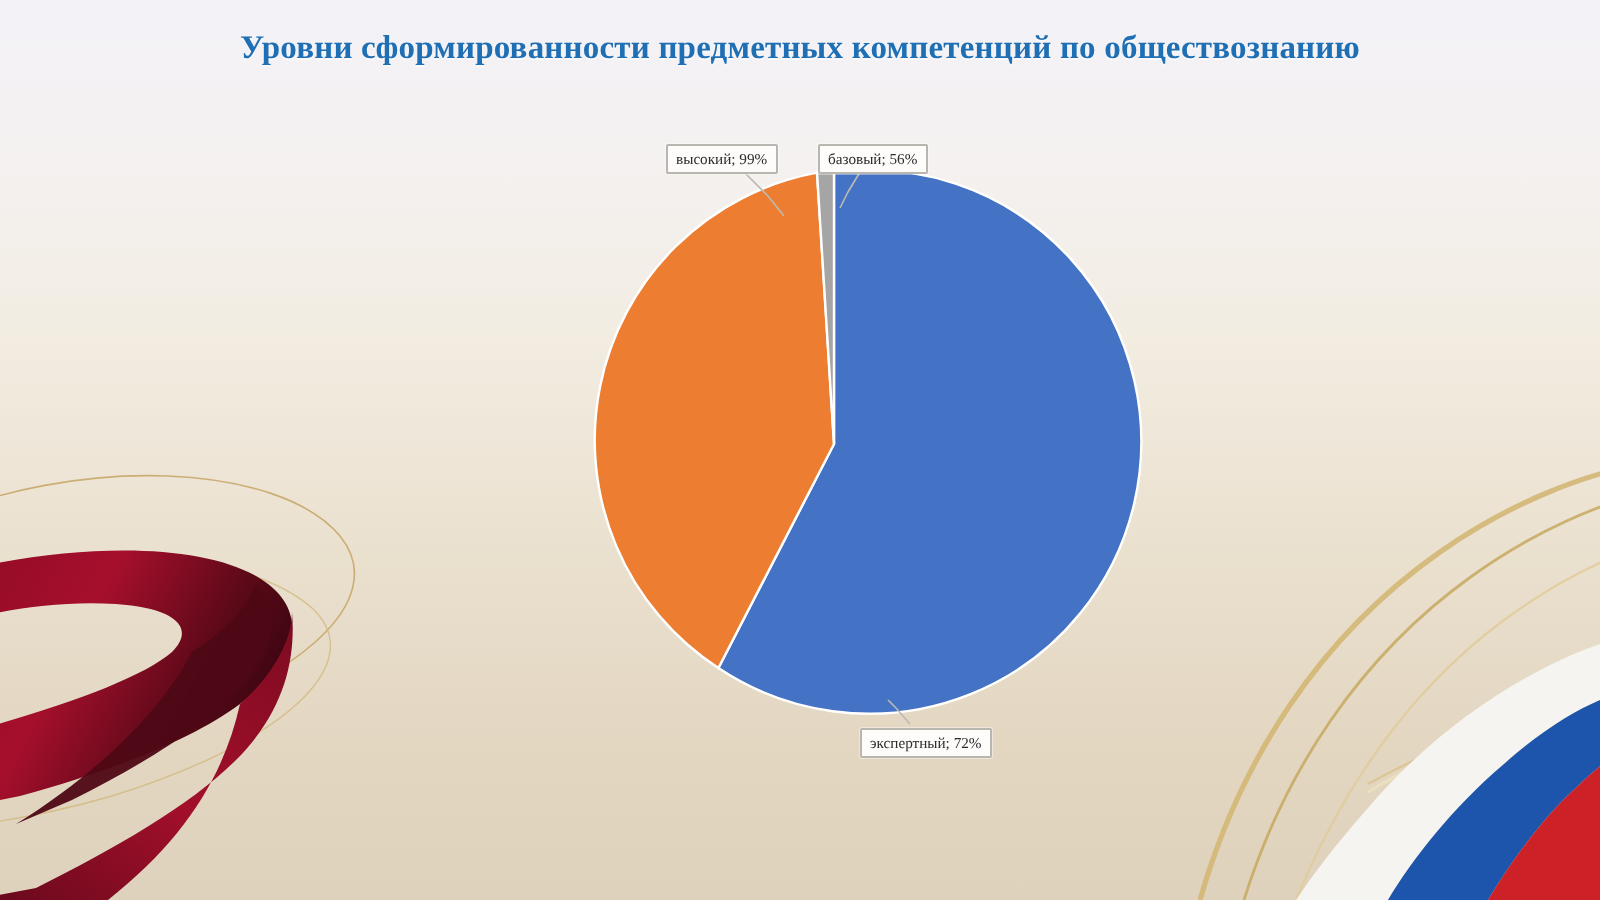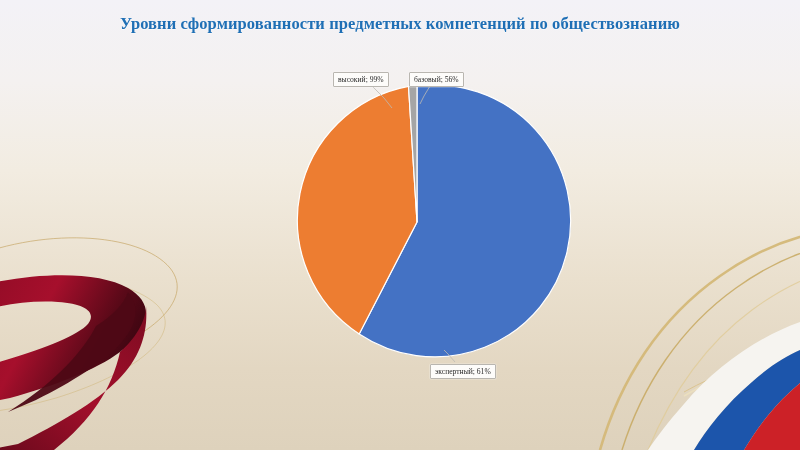--- a/index.html
+++ b/index.html
@@ -168,15 +168,15 @@
   <svg class="leader" viewBox="0 0 800 450" xmlns="http://www.w3.org/2000/svg">
     <path d="M 372 86 L 384 98 L 392 108" fill="none" stroke="#bdbab4" stroke-width="0.8"></path>
     <path d="M 430 86 L 424 96 L 420 104" fill="none" stroke="#bdbab4" stroke-width="0.8"></path>
     <path d="M 455 362 L 448 354 L 444 350" fill="none" stroke="#bdbab4" stroke-width="0.8"></path>
   </svg>
 
   <div class="dlabel" id="label-vysokiy">высокий; 99%</div>
 
   <div class="dlabel" id="label-bazovyy">базовый; 56%</div>
 
-  <div class="dlabel" id="label-expert">экспертный; 61%</div>
+  <div class="dlabel" id="label-expert">экспертный; 72%</div>
 
 </div>
 
 </body></html>

